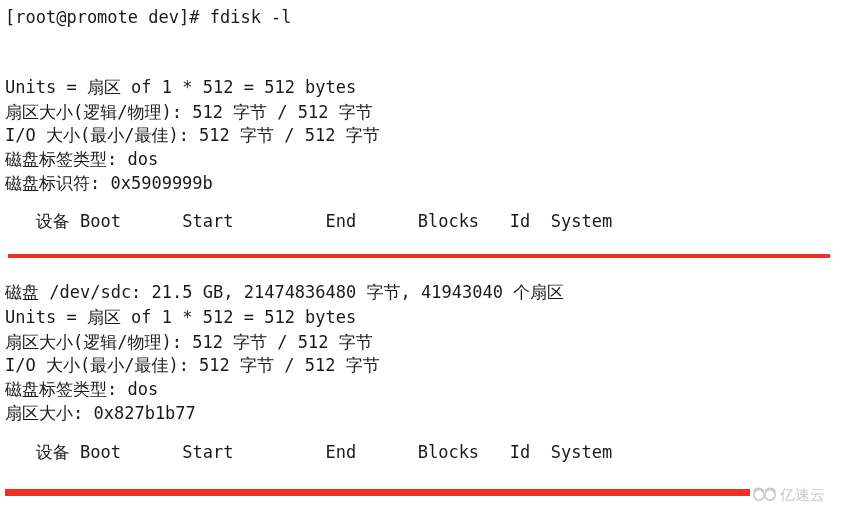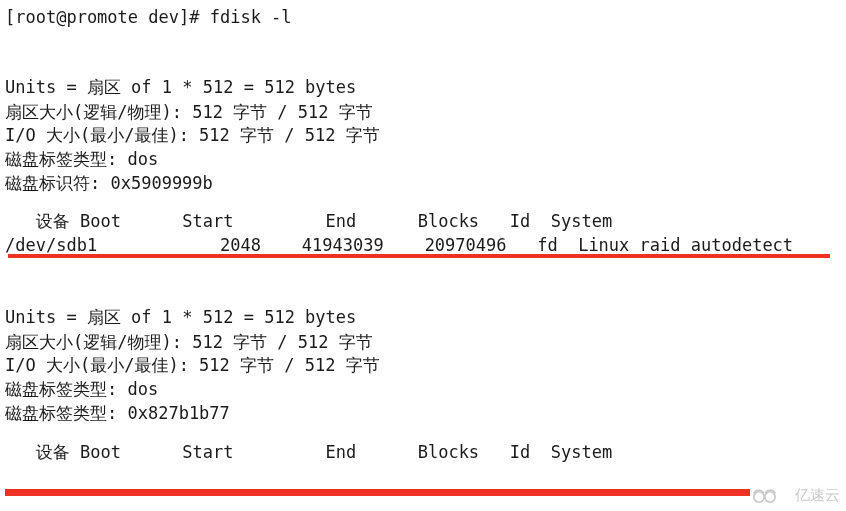--- a/index.html
+++ b/index.html
@@ -52,22 +52,22 @@
     top: 489px;
     width: 745px;
     height: 7px;
   }
 
   #watermark {
     position: absolute;
     left: 752px;
     top: 486px;
     display: flex;
-    align-items: center;
-    gap: 17px;
+    align-items: flex-start;
+    gap: 2px;
     opacity: 0.55;
   }
 
   #watermark .wm-logo {
     display: block;
     width: 26px;
     height: 16px;
   }
 
   #watermark .wm-text {
@@ -91,34 +91,34 @@
   <div class="line" style="top:100px">扇区大小(逻辑/物理): 512 字节 / 512 字节</div>
 
   <div class="line" style="top:123px">I/O 大小(最小/最佳): 512 字节 / 512 字节</div>
 
   <div class="line" style="top:147px">磁盘标签类型: dos</div>
 
   <div class="line" style="top:171px">磁盘标识符: 0x5909999b</div>
 
   <div class="line" style="top:209px">   设备 Boot      Start         End      Blocks   Id  System</div>
 
-  <div class="line" style="top:233px">/dev/sdb1            2048    41943039    20970496   fd  Linux raid autodetect</div>
 
   <div class="rule" id="rule-sdb"></div>
 
+  <div class="line" style="top:280px">磁盘 /dev/sdc: 21.5 GB, 21474836480 字节, 41943040 个扇区</div>
 
   <div class="line" style="top:305px">Units = 扇区 of 1 * 512 = 512 bytes</div>
 
   <div class="line" style="top:330px">扇区大小(逻辑/物理): 512 字节 / 512 字节</div>
 
   <div class="line" style="top:353px">I/O 大小(最小/最佳): 512 字节 / 512 字节</div>
 
   <div class="line" style="top:377px">磁盘标签类型: dos</div>
 
-  <div class="line" style="top:401px">磁盘标签类型: 0x827b1b77</div>
+  <div class="line" style="top:401px">扇区大小: 0x827b1b77</div>
 
   <div class="line" style="top:440px">   设备 Boot      Start         End      Blocks   Id  System</div>
 
 
   <div class="rule" id="rule-sdc"></div>
 
   <div id="watermark">
     <svg class="wm-logo" viewBox="0 0 26 16">
       <circle cx="7" cy="9" r="5.2" fill="none" stroke="#9a9a9a" stroke-width="1.6"></circle>
       <circle cx="18" cy="9" r="5.2" fill="none" stroke="#9a9a9a" stroke-width="1.6"></circle>

